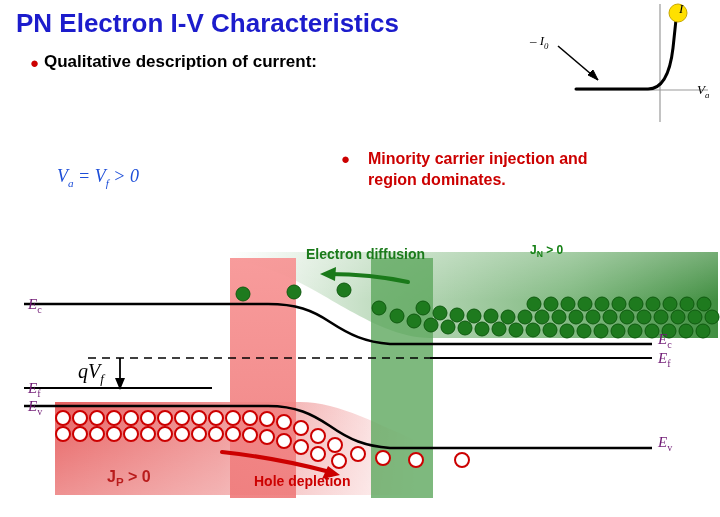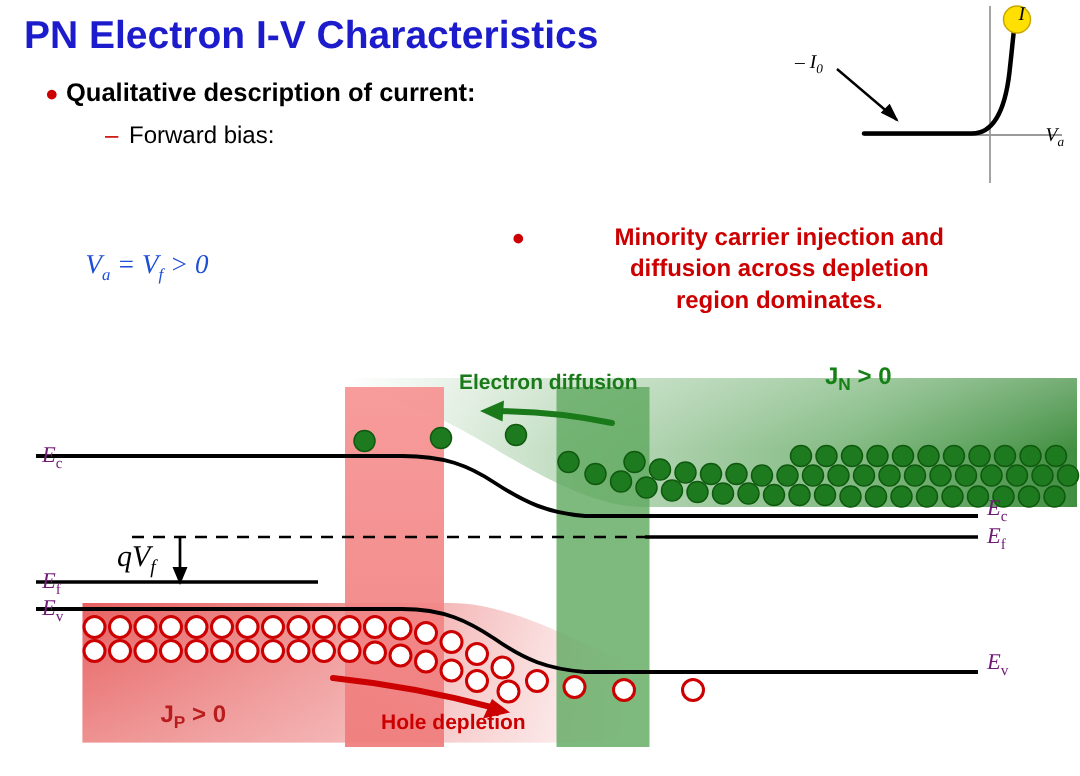--- a/index.html
+++ b/index.html
@@ -70,21 +70,20 @@
   .redblock .dot {
     position: absolute;
     left: 0px;
     top: 1px;
     font-size: 15px;
     color: #cc0000;
   }
   .redblock .txt {
     display: block;
     margin-left: 27px;
-    text-align: center;
   }
   
   .equation {
     position: absolute;
     left: 57px;
     top: 166px;
     font-family: "Liberation Serif", serif;
     font-size: 18px;
     font-style: italic;
     color: #1d4ed8;
@@ -125,25 +124,24 @@
   .qvf sub { font-size: 0.65em; }
   .green-bold {
     position: absolute;
     font-size: 14px;
     font-weight: bold;
     color: #1a7a1a;
     white-space: nowrap;
   }
   .green-bold-lg {
     position: absolute;
-    font-size: 16px;
+    font-size: 12px;
     font-weight: bold;
     color: #158015;
     white-space: nowrap;
-    margin-left: 20px;
   }
   .green-bold-lg sub { font-size: 0.72em; }
   .red-bold {
     position: absolute;
     font-size: 14px;
     font-weight: bold;
     color: #cc0000;
     white-space: nowrap;
   }
   .red-bold-lg {
@@ -161,35 +159,31 @@
 <body>
 
 <div id="slide">
 
   <div class="slide-title">PN Electron I-V Characteristics</div>
 
   <div class="bullet-l1">
     <span class="dot">●</span><span>Qualitative description of current:</span>
   </div>
 
-  <div class="bullet-l2">
-    <span class="dash">–</span><span>Forward bias:</span>
-  </div>
 
   <div class="equation">
     <span>V</span><sub>a</sub>
     <span>=</span>
     <span>V</span><sub>f</sub>
     <span>&gt; 0</span>
   </div>
 
   <div class="redblock">
     <span class="dot">●</span>
     <span class="txt">Minority carrier injection and</span>
-    <span class="txt">diffusion across depletion</span>
     <span class="txt">region dominates.</span>
   </div>
 
   <svg id="ivsvg" style="left:520px; top:0px;" width="200" height="130" viewBox="0 0 200 130">
 
     <line x1="140" y1="4" x2="140" y2="122" stroke="#9a9a9a" stroke-width="1.2"></line>
 
     <line x1="56" y1="90" x2="188" y2="90" stroke="#9a9a9a" stroke-width="1.2"></line>
 
     <path d="M 56,89 L 128,89 C 142,89 150,74 153,48 C 155,30 156,18 157,12" fill="none" stroke="#000000" stroke-width="3" stroke-linecap="round"></path>

